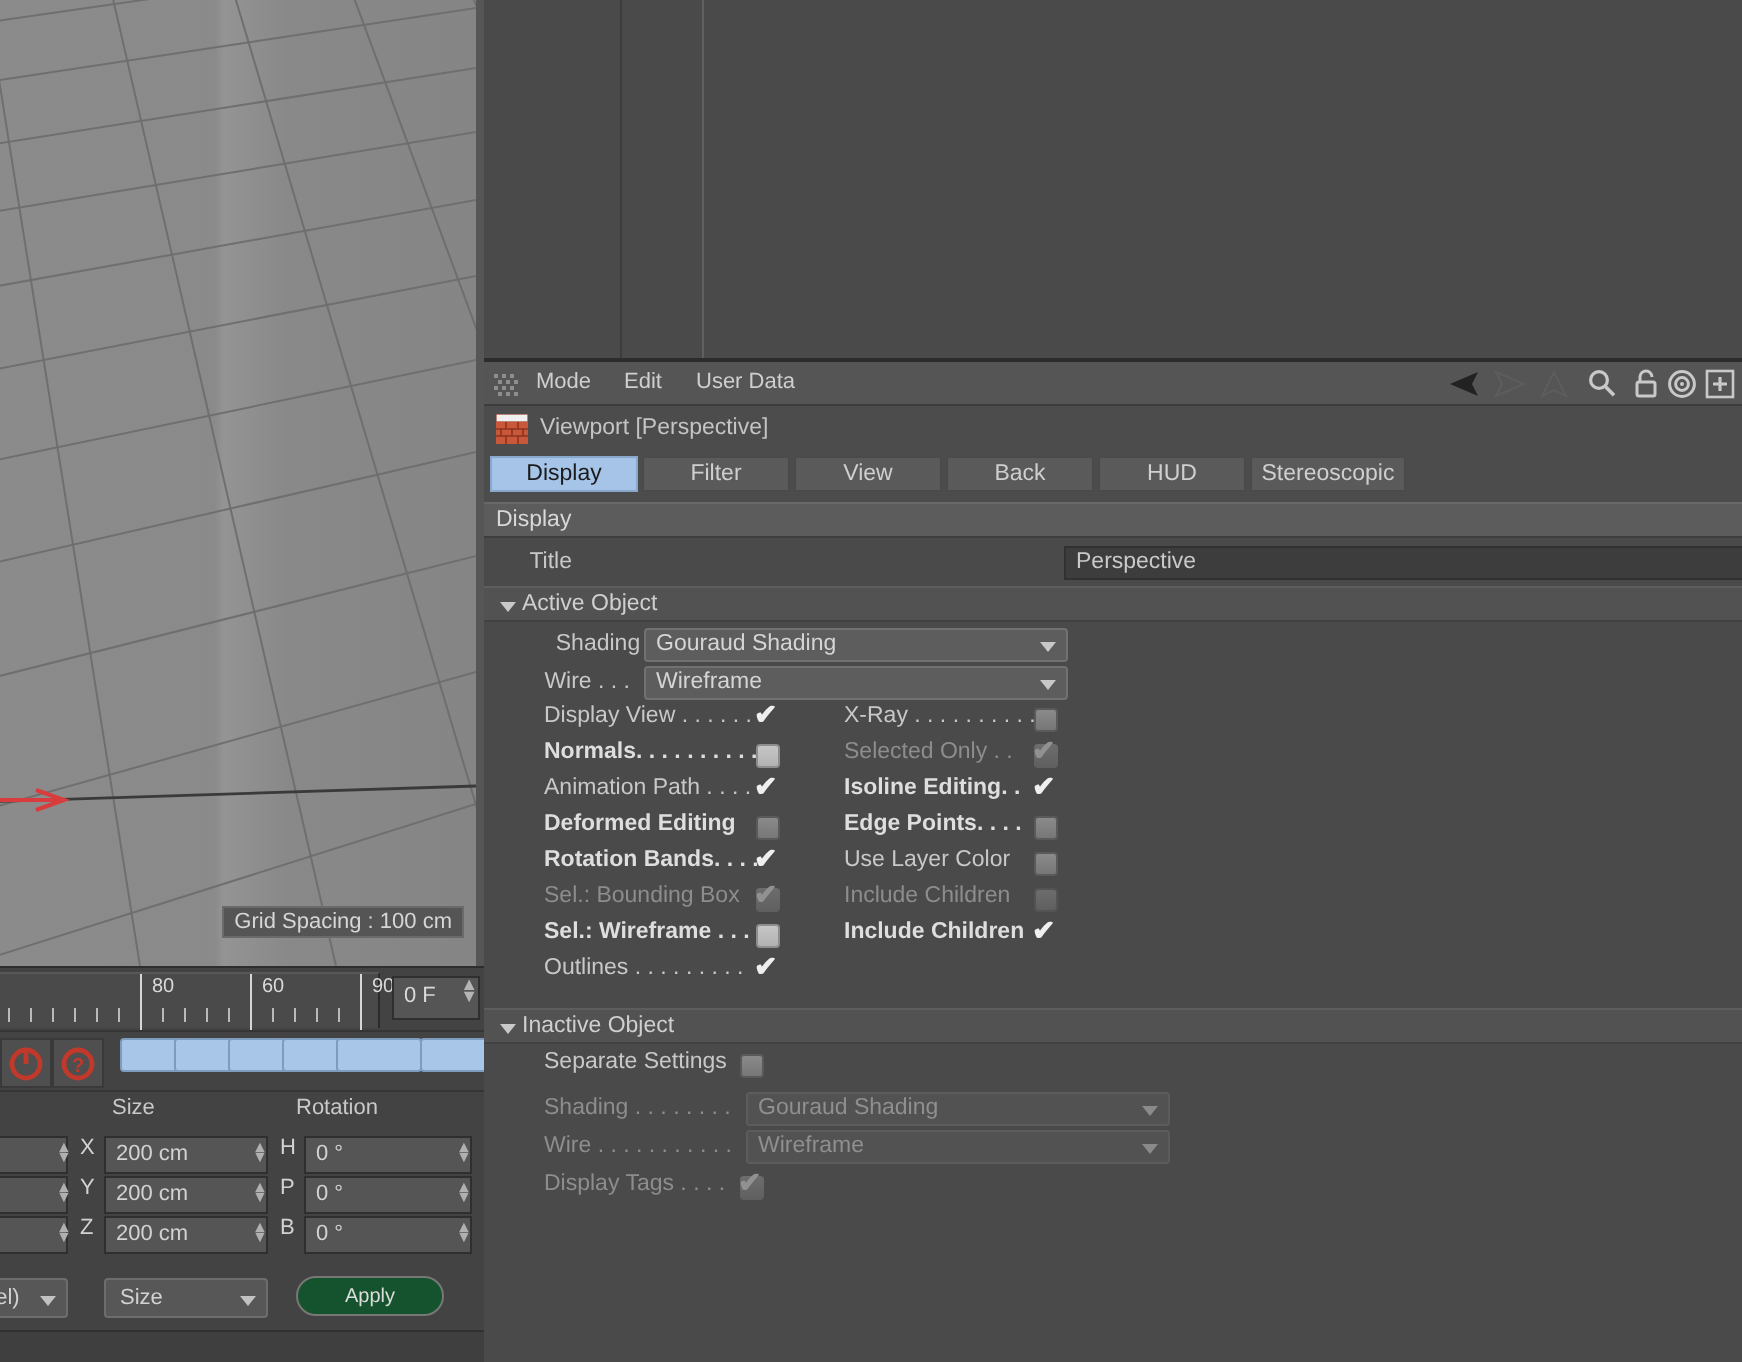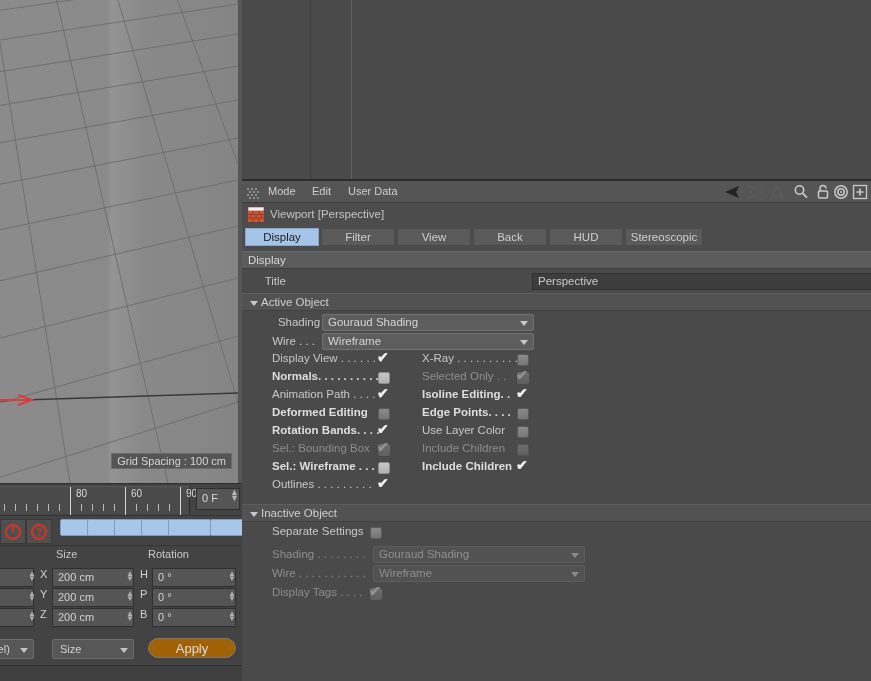--- a/index.html
+++ b/index.html
@@ -45,22 +45,22 @@
      border-top:1px solid #353535;}
   .c-head{ position:absolute; top:2px; font-size:11px; color:#c9c9c9; }
   .c-axis{ position:absolute; font-size:11px; color:#d2d2d2; top:3px; }
   .nfield{ position:absolute; height:19px; background:#555555; border:1px solid #2f2f2f;
      color:#d2d2d2; font-size:11px; padding:2px 0 0 5px; }
   .nspin{ position:absolute; font-size:8px; color:#b0b0b0; line-height:5px; top:4px;}
   .drop{ position:absolute; height:20px; background:#575757; border:1px solid #6d6d6d;
      border-radius:2px; color:#d2d2d2; font-size:11px; padding:3px 16px 0 7px;}
   .drop .arw{ position:absolute; right:5px; top:8px; border-left:4px solid transparent;
      border-right:4px solid transparent; border-top:5px solid #c2c2c2;}
-  #apply-btn{ position:absolute; left:148px; top:638px; width:88px; height:20px; background:#a16207;
-     border:1px solid #777; border-radius:10px; color:#dcdcdc; font-size:13px;
+  #apply-btn{ position:absolute; left:148px; top:638px; width:74px; height:20px; background:#14532d;
+     border:1px solid #777; border-radius:10px; color:#dcdcdc; font-size:10px;
      display:flex; align-items:center; justify-content:center;}
   #bot-strip{ position:absolute; left:0; top:665px; width:242px; height:16px; background:#3f3f3f;
      border-top:1px solid #313131;}
 
   
   #right-col{ position:absolute; left:242px; top:0; width:629px; height:681px; background:#4a4a4a;}
   #top-blank{ position:absolute; left:0; top:0; width:629px; height:181px; background:#4a4a4a;
      border-bottom:2px solid #2c2c2c;}
   .vdiv{ position:absolute; top:0; width:1px; height:179px; background:#3c3c3c;}
   #vdiv2{ background:#606060; }

